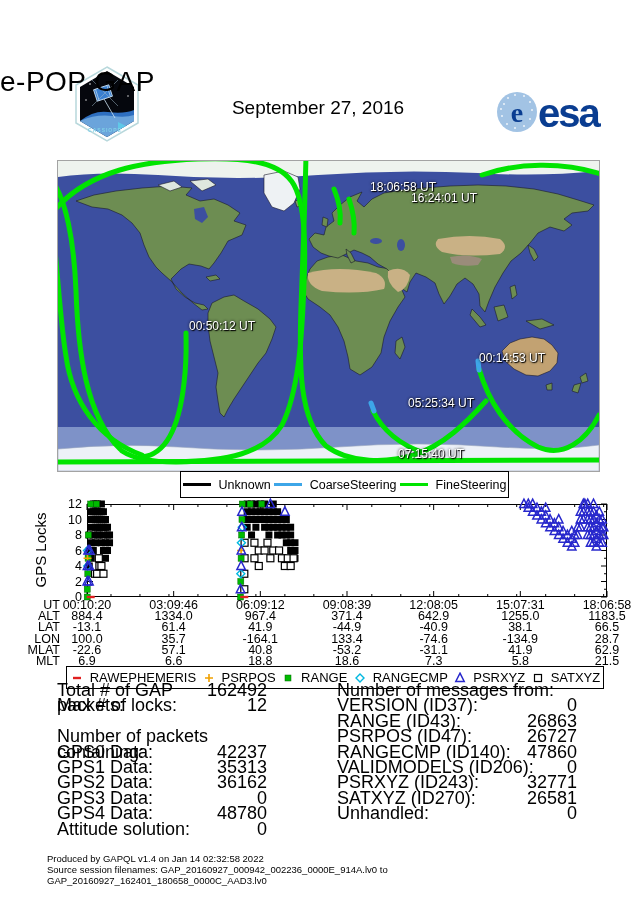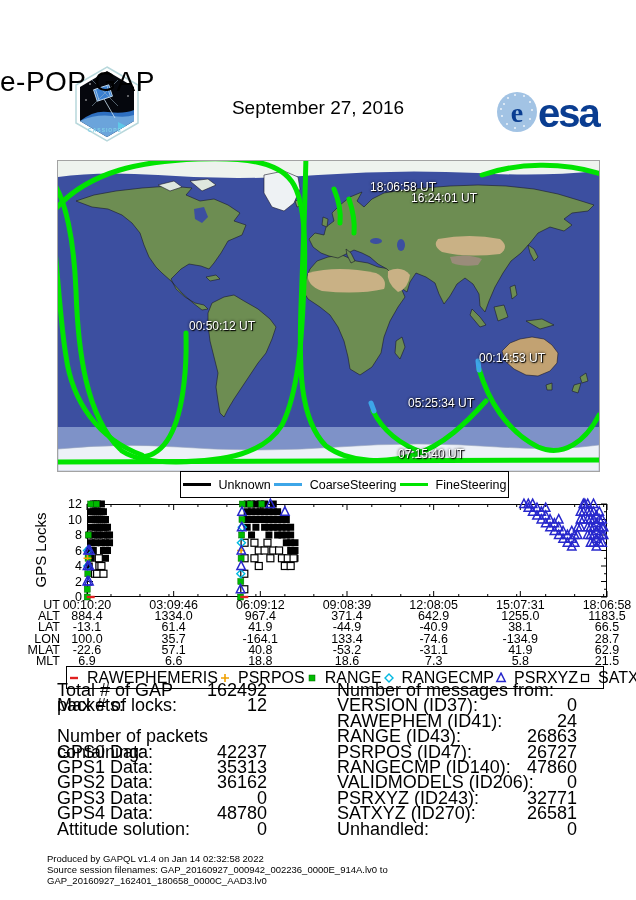--- a/index.html
+++ b/index.html
@@ -10,21 +10,21 @@
   .title{position:absolute;left:0;top:66px;width:636px;text-align:left;font-size:28px;letter-spacing:.5px;}
   .subtitle{position:absolute;left:0;top:97px;width:636px;text-align:center;font-size:19px;}
   
   .map-wrap{position:absolute;left:57px;top:160px;width:541px;height:310px;border:1px solid #a3a3a3;overflow:hidden;background:#b91c1c;}
   .map-label{position:absolute;font-size:12px;color:#fff;white-space:nowrap;
              text-shadow:1px 1px 1px #000,0 0 3px #000;}
   
   .legend-box{position:absolute;background:#fff;border:1px solid #000;display:flex;align-items:center;justify-content:space-around;}
   .legend-item{display:flex;align-items:center;gap:8px;font-size:12.5px;}
   .legend-line{width:28px;height:3px;}
-  .sym-legend-item{display:flex;align-items:center;gap:6px;font-size:16px;}
+  .sym-legend-item{display:flex;align-items:center;gap:6px;font-size:13px;}
   
   .ylab{position:absolute;left:40px;top:550px;transform:translate(-50%,-50%) rotate(-90deg);font-size:15px;white-space:nowrap;}
   .ytick{position:absolute;left:56px;width:26px;text-align:right;font-size:12.5px;line-height:14px;}
   #chart-svg{position:absolute;left:87px;top:504px;overflow:visible;}
   
   #data-table{position:absolute;left:0;top:600px;width:636px;font-size:12.5px;}
   .trow{position:absolute;left:0;width:636px;height:11px;line-height:11px;}
   .trow .rlabel{position:absolute;left:10px;width:50px;text-align:right;}
   .trow .tval{position:absolute;width:86px;text-align:center;}
   
@@ -638,24 +638,20 @@
   <div class="stats-col" id="stats-right" style="left:337px;top:683px;width:240px;">
       <div class="stat-row">
         <span>Number of messages from:</span>
         <span class="sv"></span>
       </div>
       <div class="stat-row">
         <span>VERSION (ID37):</span>
         <span class="sv">0</span>
       </div>
       <div class="stat-row">
-        <span>RAWEPHEM (ID41):</span>
-        <span class="sv">24</span>
-      </div>
-      <div class="stat-row">
         <span>RANGE (ID43):</span>
         <span class="sv">26863</span>
       </div>
       <div class="stat-row">
         <span>PSRPOS (ID47):</span>
         <span class="sv">26727</span>
       </div>
       <div class="stat-row">
         <span>RANGECMP (ID140):</span>
         <span class="sv">47860</span>

